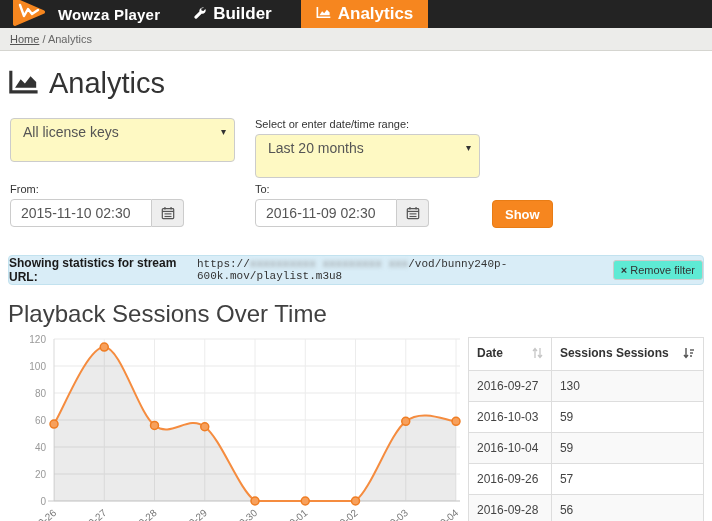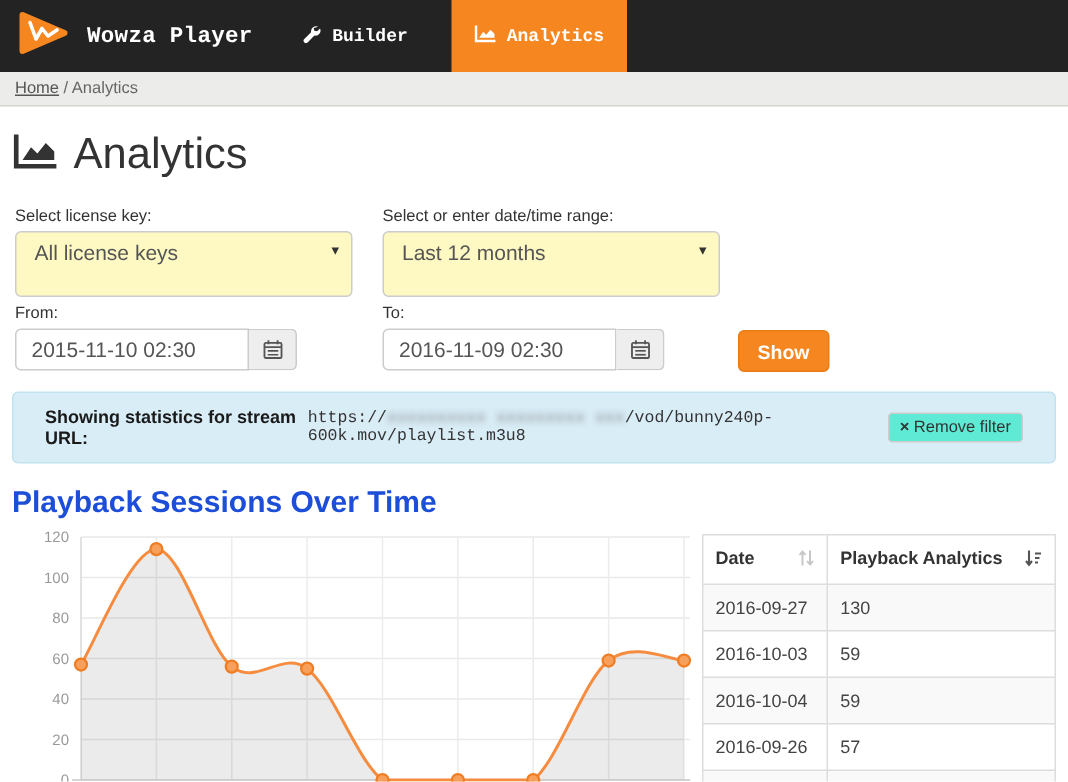--- a/index.html
+++ b/index.html
@@ -1,24 +1,24 @@
 <!DOCTYPE html>
 <html><head>
 <meta charset="utf-8">
 <style>
   * { box-sizing: border-box; margin: 0; padding: 0; }
   html,body { width:712px; height:521px; overflow:hidden; background:#fff;
     font-family:"Liberation Sans", sans-serif; color:#333; }
 
   
-  .navbar { height:48px; background:#232323; display:flex; align-items:stretch;font-family:Liberation Mono, monospace; }
+  .navbar { height:28px; background:#232323; display:flex; align-items:stretch; }
   .brand { display:flex; align-items:center; padding-left:12px; }
   .brand-title { color:#fff; font-size:15px; font-weight:bold; margin-left:12px; letter-spacing:.2px; }
   .nav-tab { display:flex; align-items:center; gap:7px; padding:0 15px; margin-left:18px;
-    color:#fff; font-size:12px; font-weight:bold; cursor:pointer; }
+    color:#fff; font-size:17px; font-weight:bold; cursor:pointer; }
   .nav-tab.active { background:#f6861f; margin-left:14px; }
 
   
   .breadcrumb { height:23px; line-height:22px; background:#ececea; border-bottom:1px solid #d5d5d0;
     font-size:11px; color:#666; padding-left:10px; }
   .breadcrumb a { color:#555; text-decoration:underline; cursor:pointer; }
 
   
   .content { padding:0 8px; }
   .page-title { display:flex; align-items:center; gap:10px; margin-top:16px; }
@@ -27,40 +27,40 @@
   .filters { margin-top:18px; }
   .f-row { display:flex; }
   .f-col1 { width:225px; margin-left:2px; }
   .f-col2 { width:225px; margin-left:20px; }
   .f-label { font-size:11px; color:#333; margin-bottom:4px; }
   .selectbox { position:relative; height:44px; border:1px solid #ccc; border-radius:4px;
     background:#fef9c3; font-size:14px; color:#555; line-height:26px; padding:0 22px 0 12px; cursor:pointer; }
   .selectbox .caret { position:absolute; right:8px; top:0; font-size:10px; color:#333; }
   .f-row2 { margin-top:5px; }
   .input-group { display:flex; }
-  .text-input { width:156px; height:28px; border:1px solid #ccc; border-radius:4px 0 0 4px;
+  .text-input { width:142px; height:28px; border:1px solid #ccc; border-radius:4px 0 0 4px;
     font-size:14px; color:#555; padding:0 10px; background:#fff;
     font-family:"Liberation Sans", sans-serif; }
   .addon { width:32px; height:28px; background:#eee; border:1px solid #ccc; border-left:none;
     border-radius:0 4px 4px 0; display:flex; align-items:center; justify-content:center; cursor:pointer; }
   .show-btn { margin-left:12px; margin-top:17px; height:28px; padding:0 12px; background:#f6861f;
     border:1px solid #e87c15; border-radius:4px; color:#fff; font-size:13px; font-weight:bold; cursor:pointer; }
 
   
-  .notice { margin-top:13px; background:#d9edf7; border:1px solid #c2e2ef; border-radius:4px;
-    height:48px; display:flex; align-items:center; padding:0 21px; font-size:12px; color:#1a1a1a; }
+  .notice { margin-top:27px; background:#d9edf7; border:1px solid #c2e2ef; border-radius:4px;
+    height:30px; display:flex; align-items:center; padding:0 0; font-size:12px; color:#1a1a1a; }
   .notice b { font-weight:bold; }
   .notice code { font-family:"Liberation Mono", monospace; font-size:11px; color:#333; margin-left:6px; }
   .redacted { filter:blur(2px); color:#888; }
   .remove-btn { margin-left:auto; background:#5eead4; border:1px solid #ccc; border-radius:3px;
     font-size:11px; color:#333; padding:3px 7px; cursor:pointer; white-space:nowrap; }
   .remove-btn .x { font-weight:bold; margin-right:3px; }
 
   
-  .section-title { margin-top:15px; font-size:20px; font-weight:700; color:#1d4ed8; }
+  .section-title { margin-top:15px; font-size:24px; font-weight:400; color:#404040; }
   .main-row { display:flex; margin-top:5px; }
   .chart-wrap { width:456px; }
   .table-wrap { width:244px; margin-left:4px; margin-top:4px; height:214px; overflow:hidden; }
   table.sessions { width:100%; border-collapse:collapse; font-size:12px; }
   table.sessions th { border:1px solid #ddd; padding:8px; text-align:left; font-weight:bold; color:#333;
     cursor:pointer; white-space:nowrap; }
   table.sessions td { border:1px solid #ddd; padding:8px; color:#444; }
   table.sessions tbody tr:nth-child(odd) { background:#f9f9f9; }
   th .sort { float:right; margin-left:6px; margin-top:1px; }
 </style>
@@ -108,30 +108,29 @@
         <path d="M2 1 v15 h19" stroke="#333" stroke-width="2.2" fill="none"></path>
         <path d="M5 13 l4-6 3 3 4-5 4 4 v4 z" fill="#333"></path>
       </svg>
     </span>
     <h1>Analytics</h1>
   </div>
 
   <div class="filters">
     <div class="f-row">
       <div class="f-col1">
-        <div class="f-label">Select license key:</div>
         <div class="selectbox">
           <span>All license keys</span>
           <span class="caret">▾</span>
         </div>
       </div>
       <div class="f-col2">
         <div class="f-label">Select or enter date/time range:</div>
         <div class="selectbox">
-          <span>Last 12 months</span>
+          <span>Last 20 months</span>
           <span class="caret">▾</span>
         </div>
       </div>
     </div>
     <div class="f-row f-row2">
       <div class="f-col1">
         <div class="f-label">From:</div>
         <div class="input-group">
           <input class="text-input" value="2015-11-10 02:30" style="">
           <span class="addon">
@@ -240,21 +239,21 @@
             </th>
             <th>
               <span class="sort">
                 <svg width="12" height="12" viewBox="0 0 12 12">
                   <path d="M3 1 V10 M1 8 L3 10.5 L5 8" stroke="#555" stroke-width="1.4" fill="none"></path>
                   <line x1="7" y1="3" x2="11" y2="3" stroke="#555" stroke-width="1.4"></line>
                   <line x1="7" y1="6" x2="10" y2="6" stroke="#555" stroke-width="1.4"></line>
                   <line x1="7" y1="9" x2="9" y2="9" stroke="#555" stroke-width="1.4"></line>
                 </svg>
               </span>
-              <span>Playback Analytics</span>
+              <span>Sessions Sessions</span>
             </th>
           </tr>
         </thead>
         <tbody>
             <tr>
               <td>2016-09-27</td>
               <td>130</td>
             </tr>
             <tr>
               <td>2016-10-03</td>

